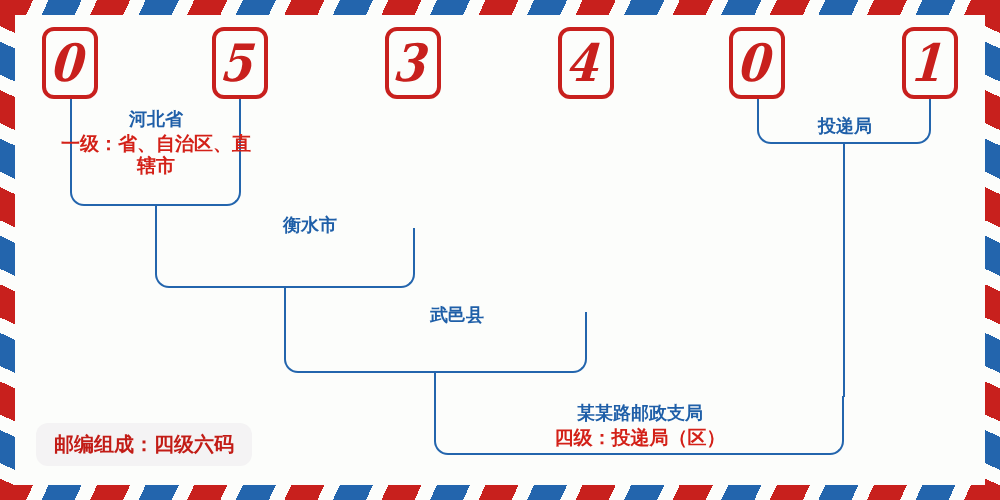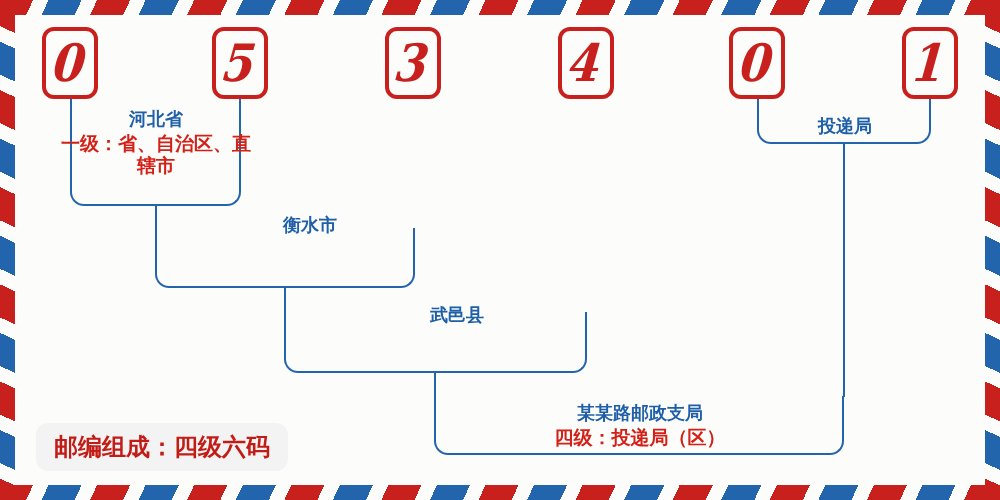--- a/index.html
+++ b/index.html
@@ -110,21 +110,21 @@
 
   
   #footer-badge {
     position: absolute;
     left: 36px;
     top: 423px;
     padding: 8px 18px;
     background: #f4f3f4;
     border-radius: 12px;
     color: #c21c16;
-    font-size: 24px;
+    font-size: 20px;
     font-weight: bold;
     font-family: "Liberation Serif", "DejaVu Serif", serif;
     white-space: nowrap;
     z-index: 3;
   }
 </style>
 </head>
 <body>
 
 <div id="envelope">

